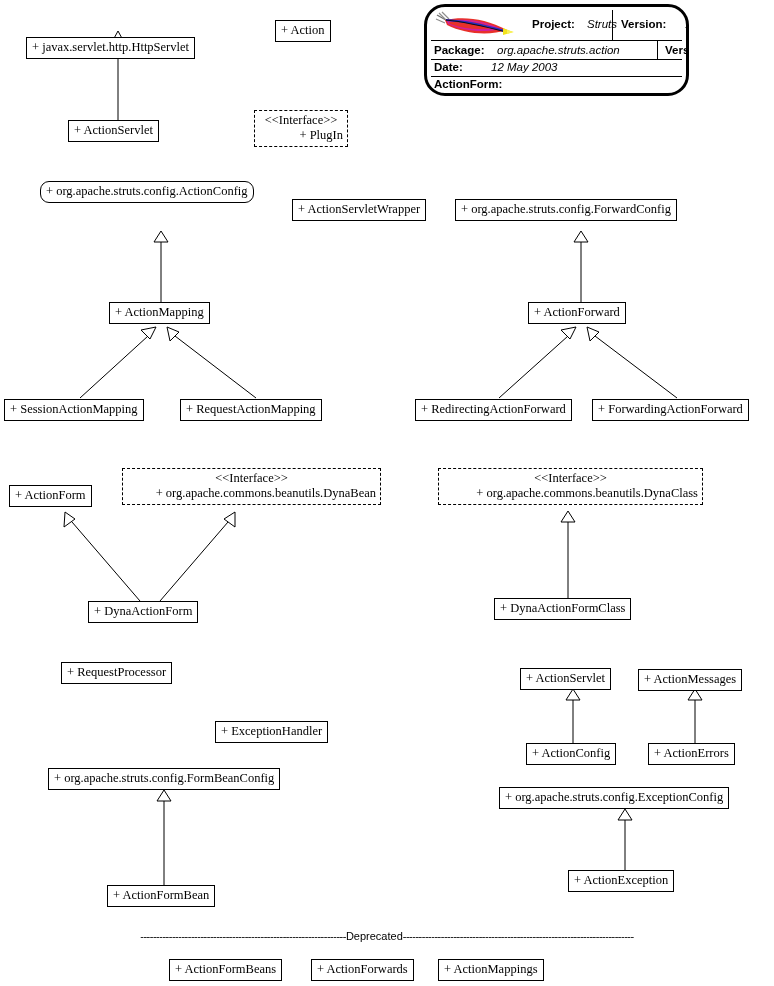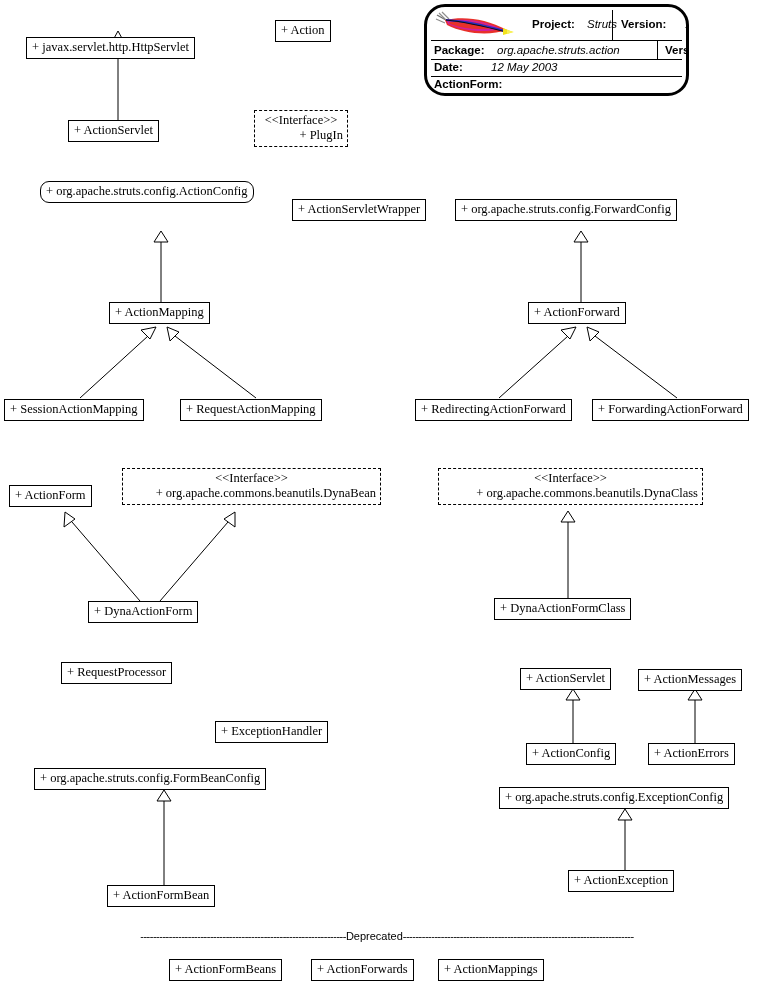--- a/index.html
+++ b/index.html
@@ -194,21 +194,21 @@
   <div class="node" style="left:494px;top:598px;font-family:Liberation Serif, serif;">+ DynaActionFormClass</div>
 
   <div class="node" style="left:61px;top:662px;">+ RequestProcessor</div>
   <div class="node" style="left:520px;top:668px;">+ ActionServlet</div>
   <div class="node" style="left:638px;top:669px;">+ ActionMessages</div>
 
   <div class="node" style="left:215px;top:721px;">+ ExceptionHandler</div>
   <div class="node" style="left:526px;top:743px;">+ ActionConfig</div>
   <div class="node" style="left:648px;top:743px;">+ ActionErrors</div>
 
-  <div class="node" style="left:34px;top:768px;">+ org.apache.struts.config.FormBeanConfig</div>
+  <div class="node" style="left:48px;top:768px;">+ org.apache.struts.config.FormBeanConfig</div>
   <div class="node" style="left:499px;top:787px;">+ org.apache.struts.config.ExceptionConfig</div>
 
   <div class="node" style="left:107px;top:885px;">+ ActionFormBean</div>
   <div class="node" style="left:568px;top:870px;">+ ActionException</div>
 
   <div id="deprecated">
     <span class="dash">-----------------------------------------------------------------</span><span>Deprecated</span><span class="dash">-------------------------------------------------------------------------</span>
   </div>
 
   <div class="node" style="left:169px;top:959px;">+ ActionFormBeans</div>

